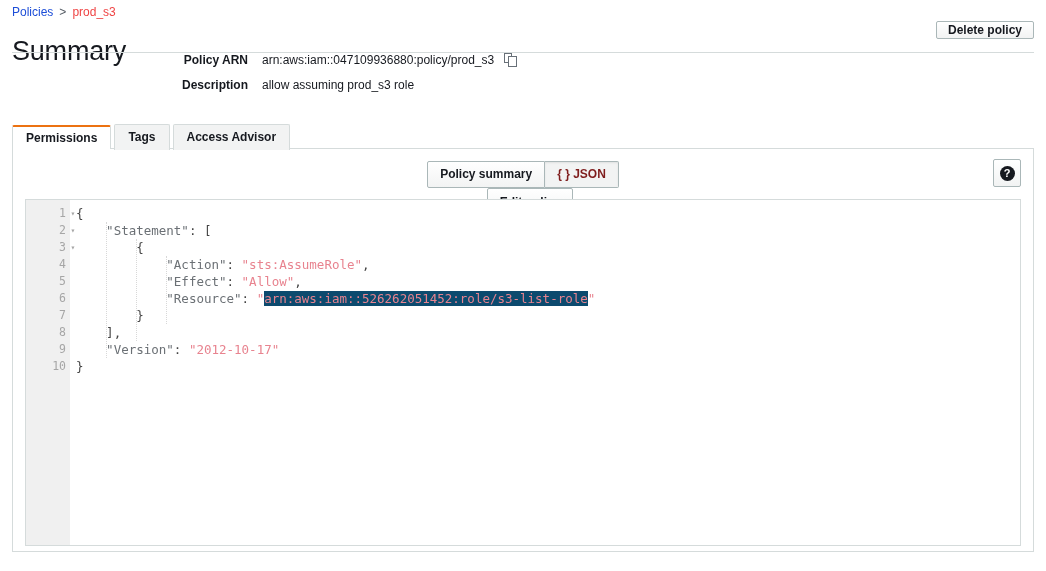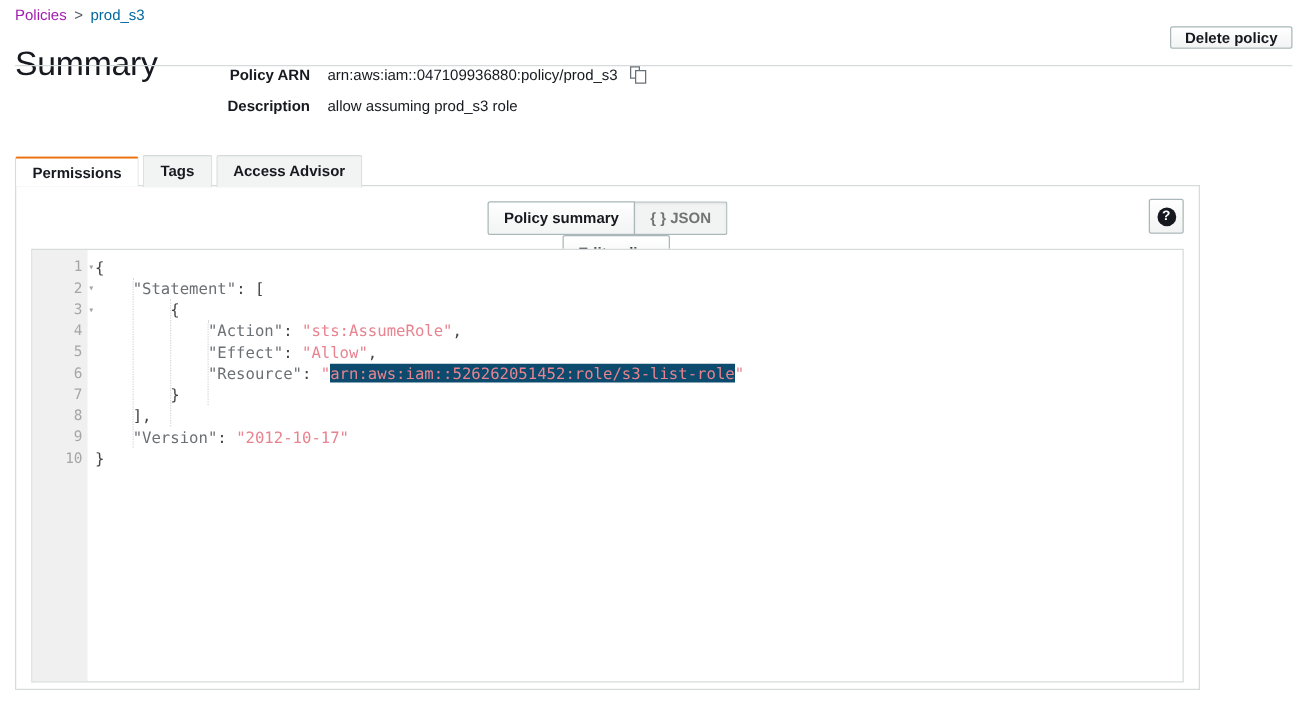--- a/index.html
+++ b/index.html
@@ -20,30 +20,30 @@
   
   .breadcrumb {
     position: absolute;
     left: 12px;
     top: 5px;
     font-size: 12px;
     line-height: 14px;
     white-space: nowrap;
   }
   .crumb-link {
-    color: #a21caf;
+    color: #1d4ed8;
     text-decoration: none;
     cursor: pointer;
   }
   .crumb-sep {
     color: #545b64;
     margin: 0 6px;
   }
   .crumb-current {
-    color: #0369a1;
+    color: #ef4444;
   }
 
   
   .page-title {
     position: absolute;
     left: 12px;
     top: 17px;
     font-size: 27px;
     font-weight: normal;
     line-height: 33px;
@@ -138,21 +138,21 @@
     border: 1px solid #687078;
     background: #ffffff;
     box-sizing: border-box;
   }
 
   
   .tabs-wrap {
     position: absolute;
     left: 12px;
     top: 125px;
-    width: 948px;
+    width: 1022px;
   }
   .tab-strip {
     display: flex;
     align-items: flex-end;
     position: relative;
     z-index: 2;
     height: 24px;
   }
   .tab {
     font-size: 12px;
@@ -211,21 +211,21 @@
     padding: 5px 12px;
     cursor: pointer;
     line-height: 15px;
   }
   .seg-btn.right {
     border-radius: 0 2px 2px 0;
     border-left: none;
   }
   .seg-btn.selected {
     background: #f2f3f3;
-    color: #737373;
+    color: #7f1d1d;
     box-shadow: inset 0 1px 2px rgba(0,0,0,0.08);
   }
   .edit-policy-btn {
     margin-left: 14px;
     padding: 5px 12px;
   }
   .help-btn {
     position: absolute;
     right: 0;
     top: -2px;

